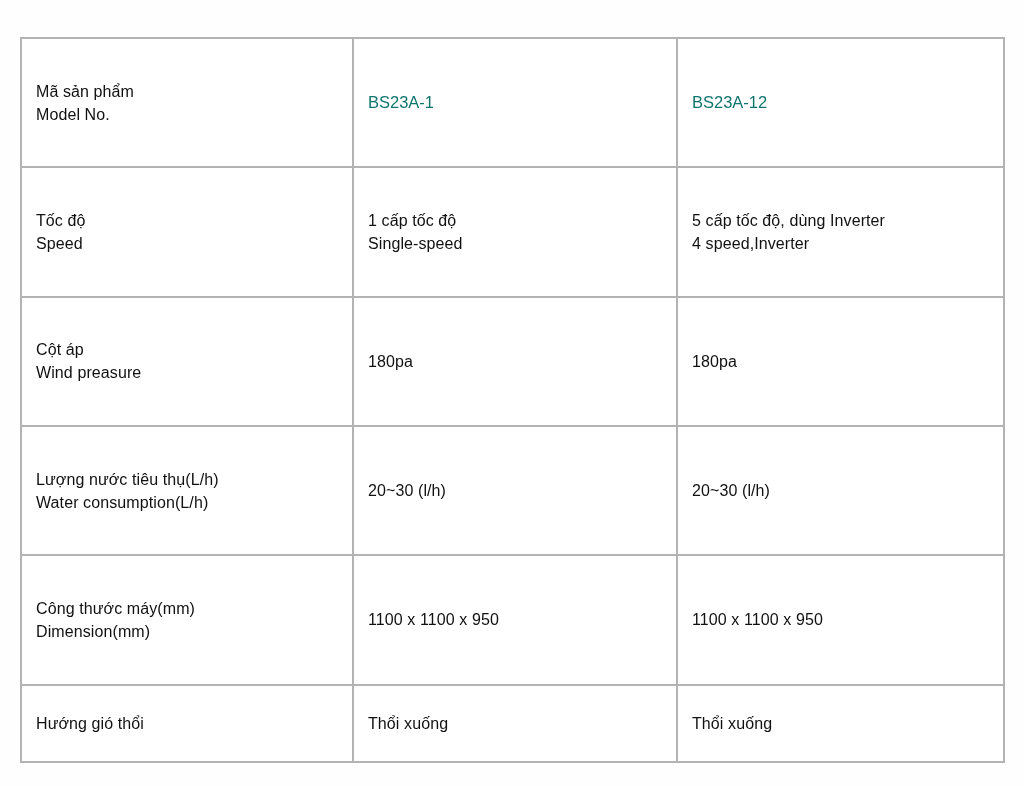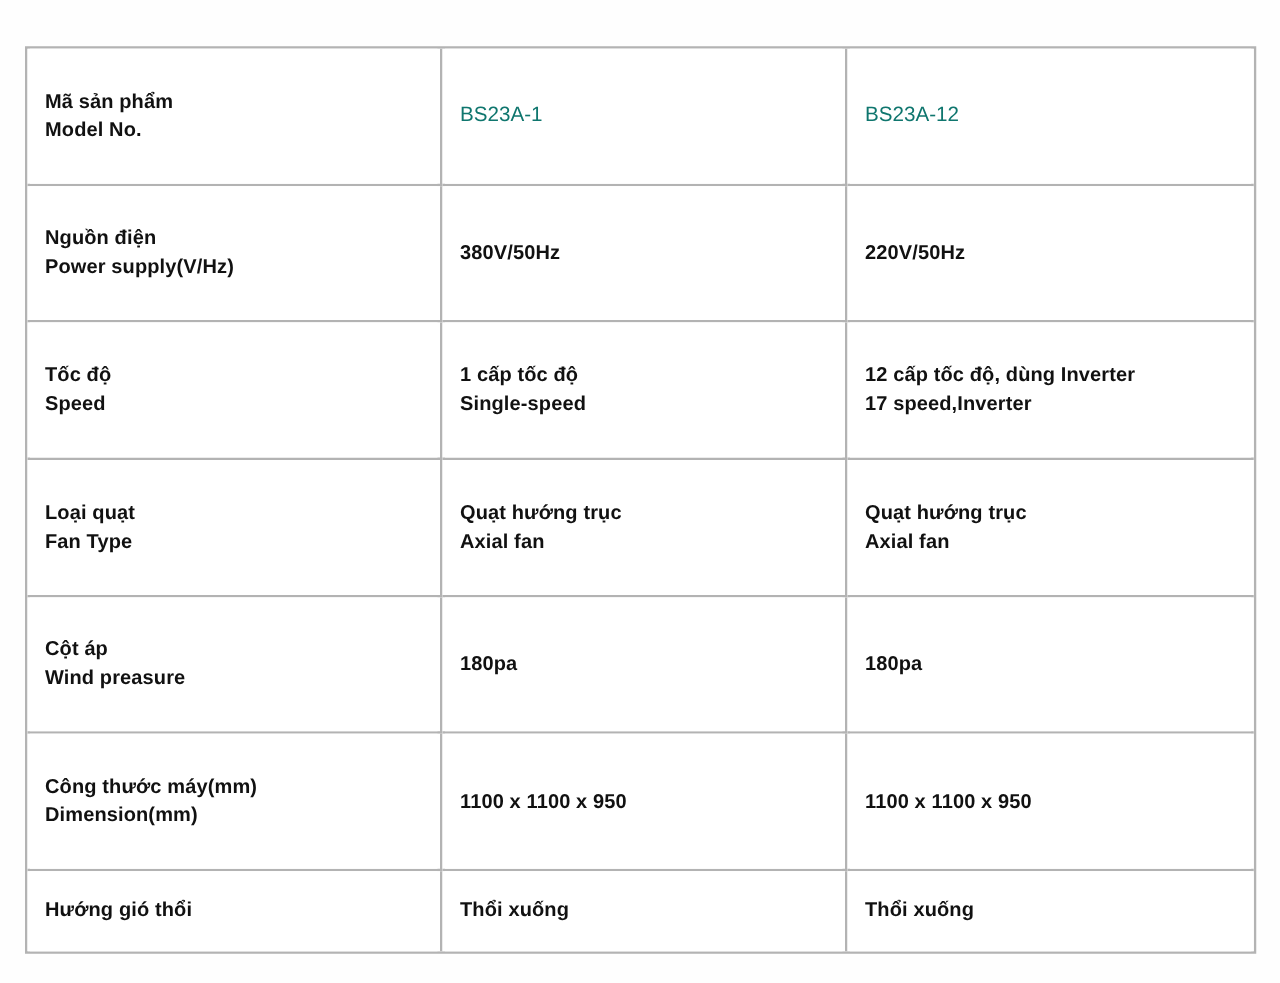--- a/index.html
+++ b/index.html
@@ -58,21 +58,20 @@
     justify-content: center;
     background: #ffffff;
   }
 
   .line {
     font-size: 16px;
     line-height: 23px;
     color: #111111;
     white-space: nowrap;
     letter-spacing: 0.1px;
-    font-weight: bold;
   }
 
   .model-name {
     font-size: 16.5px;
     line-height: 23px;
     font-weight: normal;
     color: #0f766e;
     white-space: nowrap;
   }
 
@@ -105,90 +104,70 @@
         </td>
         <td>
           <div class="cell-inner">
             <span class="model-name">BS23A-12</span>
           </div>
         </td>
       </tr>
         <tr>
           <td>
             <div class="cell-inner">
-              <span class="line">Nguồn điện</span>
-              <span class="line">Power supply(V/Hz)</span>
-            </div>
-          </td>
-          <td>
-            <div class="cell-inner">
-              <span class="line">380V/50Hz</span>
-            </div>
-          </td>
-          <td>
-            <div class="cell-inner">
-              <span class="line">220V/50Hz</span>
-            </div>
-          </td>
-        </tr>
-        <tr>
-          <td>
-            <div class="cell-inner">
               <span class="line">Tốc độ</span>
               <span class="line">Speed</span>
             </div>
           </td>
           <td>
             <div class="cell-inner">
               <span class="line">1 cấp tốc độ</span>
               <span class="line">Single-speed</span>
             </div>
           </td>
           <td>
             <div class="cell-inner">
-              <span class="line">12 cấp tốc độ, dùng Inverter</span>
-              <span class="line">17 speed,Inverter</span>
-            </div>
-          </td>
-        </tr>
-        <tr>
-          <td>
-            <div class="cell-inner">
-              <span class="line">Loại quạt</span>
-              <span class="line">Fan Type</span>
-            </div>
-          </td>
-          <td>
-            <div class="cell-inner">
-              <span class="line">Quạt hướng trục</span>
-              <span class="line">Axial fan</span>
-            </div>
-          </td>
-          <td>
-            <div class="cell-inner">
-              <span class="line">Quạt hướng trục</span>
-              <span class="line">Axial fan</span>
+              <span class="line">5 cấp tốc độ, dùng Inverter</span>
+              <span class="line">4 speed,Inverter</span>
             </div>
           </td>
         </tr>
         <tr>
           <td>
             <div class="cell-inner">
               <span class="line">Cột áp</span>
               <span class="line">Wind preasure</span>
             </div>
           </td>
           <td>
             <div class="cell-inner">
               <span class="line">180pa</span>
             </div>
           </td>
           <td>
             <div class="cell-inner">
               <span class="line">180pa</span>
+            </div>
+          </td>
+        </tr>
+        <tr>
+          <td>
+            <div class="cell-inner">
+              <span class="line">Lượng nước tiêu thụ(L/h)</span>
+              <span class="line">Water consumption(L/h)</span>
+            </div>
+          </td>
+          <td>
+            <div class="cell-inner">
+              <span class="line">20~30 (l/h)</span>
+            </div>
+          </td>
+          <td>
+            <div class="cell-inner">
+              <span class="line">20~30 (l/h)</span>
             </div>
           </td>
         </tr>
         <tr>
           <td>
             <div class="cell-inner">
               <span class="line">Công thước máy(mm)</span>
               <span class="line">Dimension(mm)</span>
             </div>
           </td>

